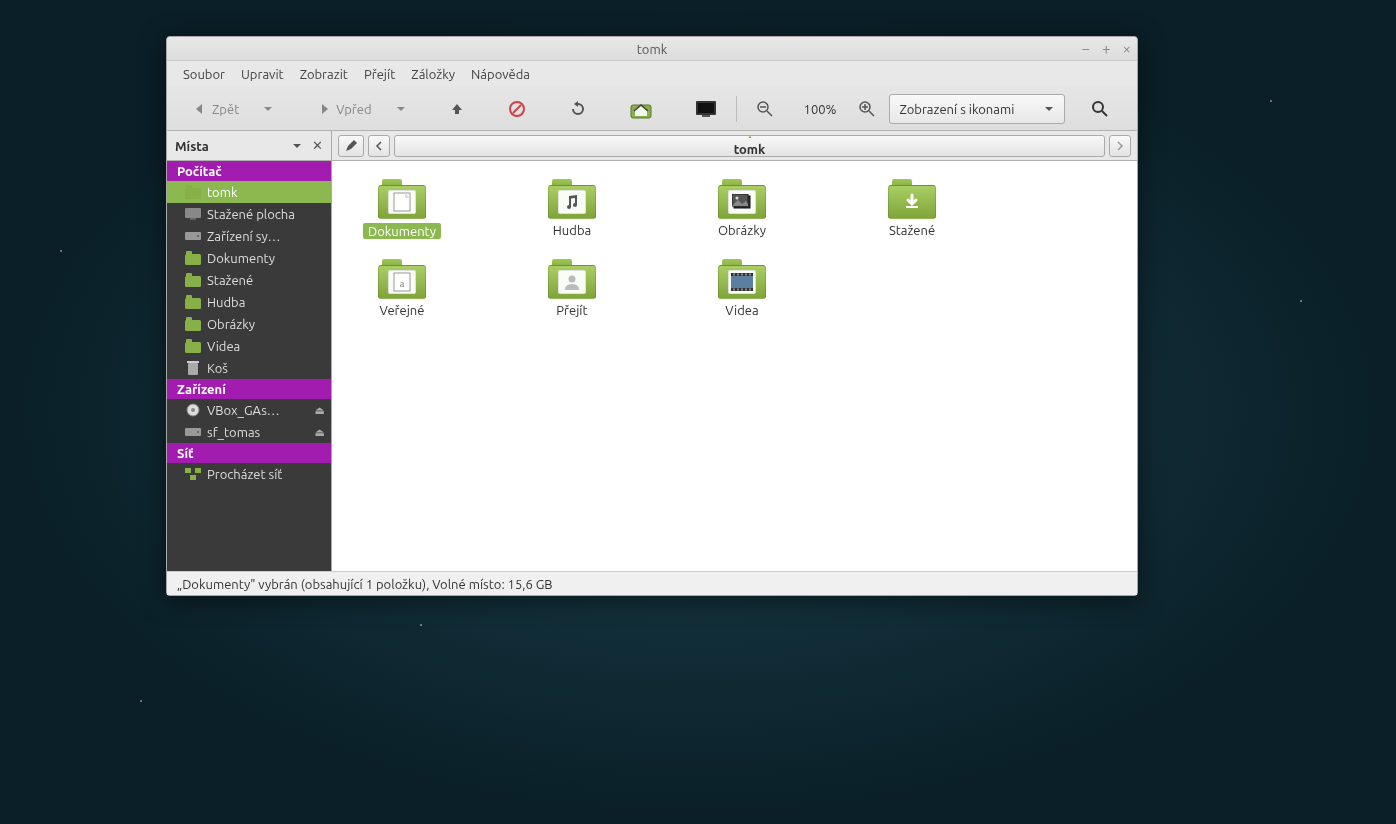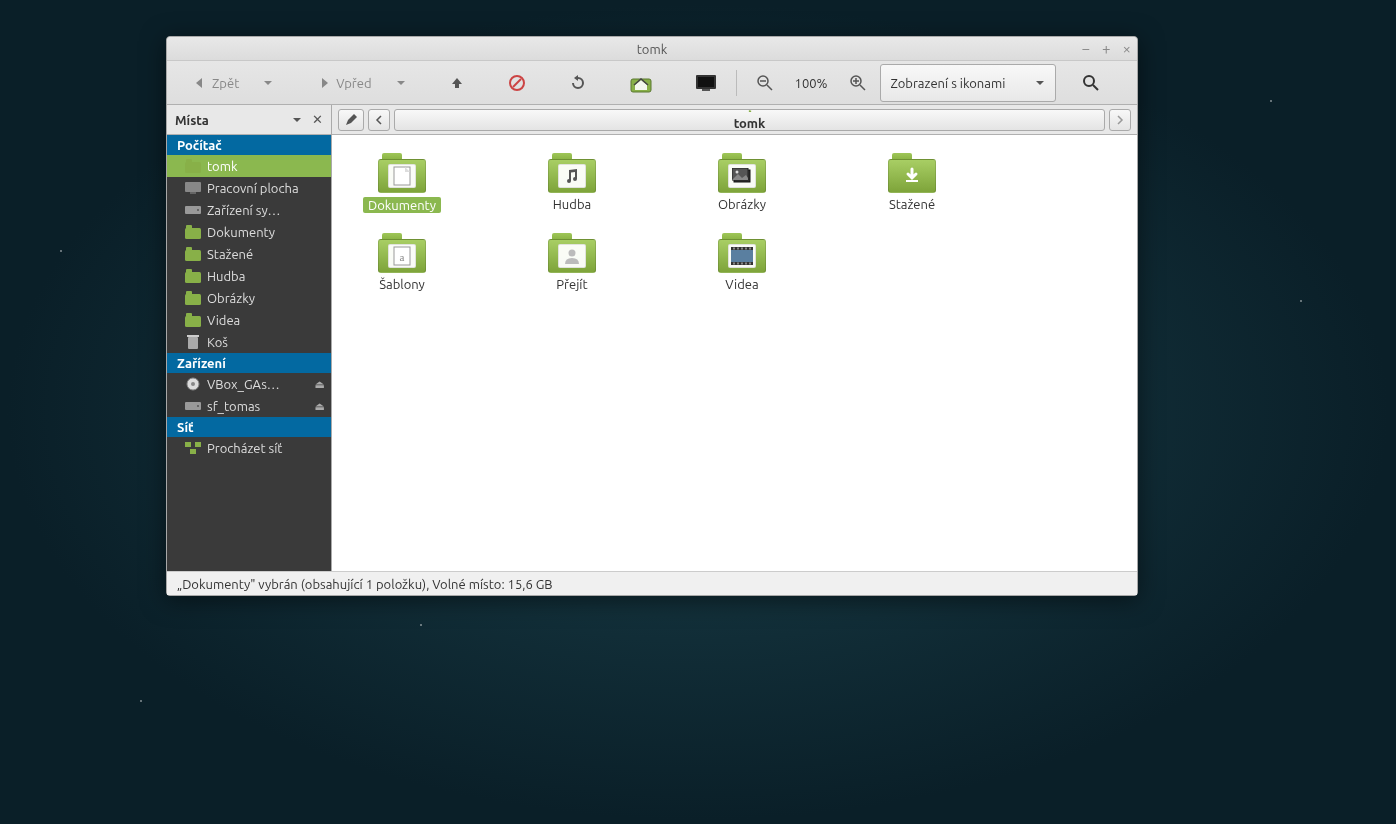--- a/index.html
+++ b/index.html
@@ -61,28 +61,28 @@
     display: inline-flex;
     align-items: center;
     gap: 5px;
     padding: 4px 10px;
     color: #888;
     cursor: pointer;
     height: 30px;
   }
   .tbtn svg { display:block; }
   .tsep { width: 1px; height: 26px; background: #bbb; margin: 0 6px; }
-  .zoom-label { color: #333; padding: 0 8px; }
+  .zoom-label { color: #333; padding: 0 8px; margin-left: 9px; }
   .view-select {
     display: flex; align-items: center;
     border: 1px solid #aaa;
     background: linear-gradient(#f8f8f8,#e8e8e8);
     border-radius: 3px;
     padding: 4px 10px;
-    height: 38px;
+    height: 30px;
     gap: 30px;
     cursor: pointer;
     color: #333;
   }
   .body-row { flex: 1; display: flex; min-height: 0; }
   .sidebar {
     width: 164px;
     background: #3a3a3a;
     color: #eee;
     display: flex;
@@ -98,21 +98,21 @@
     align-items: center;
     padding: 0 8px;
     gap: 6px;
     justify-content: space-between;
   }
   .sidebar-header .hdr-left { display:flex; align-items:center; gap:4px; font-weight:bold; }
   .sidebar-header .hdr-right { display:flex; align-items:center; gap:10px; color:#555;}
   .side-cat {
     padding: 3px 10px;
     font-weight: bold;
-    background: #0369a1;
+    background: #a21caf;
     color: #fff;
   }
   .side-item {
     display: flex;
     align-items: center;
     padding: 2px 8px 2px 18px;
     height: 22px;
     gap: 6px;
     cursor: pointer;
     color: #ddd;
@@ -201,20 +201,28 @@
 
   <div class="titlebar">
     <span>tomk</span>
     <div class="controls">
       <span>−</span>
       <span>+</span>
       <span>×</span>
     </div>
   </div>
 
+  <div class="menubar">
+    <span>Soubor</span>
+    <span>Upravit</span>
+    <span>Zobrazit</span>
+    <span>Přejít</span>
+    <span>Záložky</span>
+    <span>Nápověda</span>
+  </div>
 
   <div class="toolbar">
     <div class="tbtn">
       <svg width="14" height="14" viewBox="0 0 14 14">
           <path d="M9 2 L3 7 L9 12 Z" fill="#888"></path>
         </svg>
       <span>Zpět</span>
     </div>
     <div class="tbtn">
       <svg width="10" height="10" viewBox="0 0 10 10">
@@ -325,21 +333,21 @@
             </span>
             <span>tomk</span>
           </div>
           <div class="side-item">
             <span class="pic">
               <svg width="16" height="12" viewBox="0 0 16 12">
                 <rect x="0" y="0" width="16" height="10" rx="1" fill="#888"></rect>
                 <rect x="5" y="10" width="6" height="2" fill="#666"></rect>
               </svg>
             </span>
-            <span>Pracovní plocha</span>
+            <span>Stažené plocha</span>
           </div>
           <div class="side-item">
             <span class="pic">
               <svg width="16" height="12" viewBox="0 0 16 12">
                 <rect x="0" y="2" width="16" height="8" rx="1" fill="#999"></rect>
                 <circle cx="13" cy="6" r="1" fill="#555"></circle>
               </svg>
             </span>
             <span>Zařízení sy…</span>
           </div>
@@ -515,21 +523,21 @@
             <div class="folder-icon">
               <div class="tab"></div>
               <div class="body" style=""></div>
               <div class="overlay" style="">
                 <svg width="18" height="20" viewBox="0 0 18 20">
                   <rect x="1" y="1" width="16" height="18" fill="#fff" stroke="#999"></rect>
                   <text x="9" y="15" font-size="11" text-anchor="middle" fill="#888" font-family="serif">a</text>
                 </svg>
               </div>
             </div>
-            <div class="folder-label">Šablony</div>
+            <div class="folder-label">Veřejné</div>
           </div>
           <div class="folder-item">
             <div class="folder-icon">
               <div class="tab"></div>
               <div class="body" style=""></div>
               <div class="overlay" style="">
                 <svg width="18" height="18" viewBox="0 0 18 18">
                   <circle cx="9" cy="6" r="3.5" fill="#bbb"></circle>
                   <path d="M2 17 Q2 11 9 11 Q16 11 16 17 Z" fill="#bbb"></path>
                 </svg>

